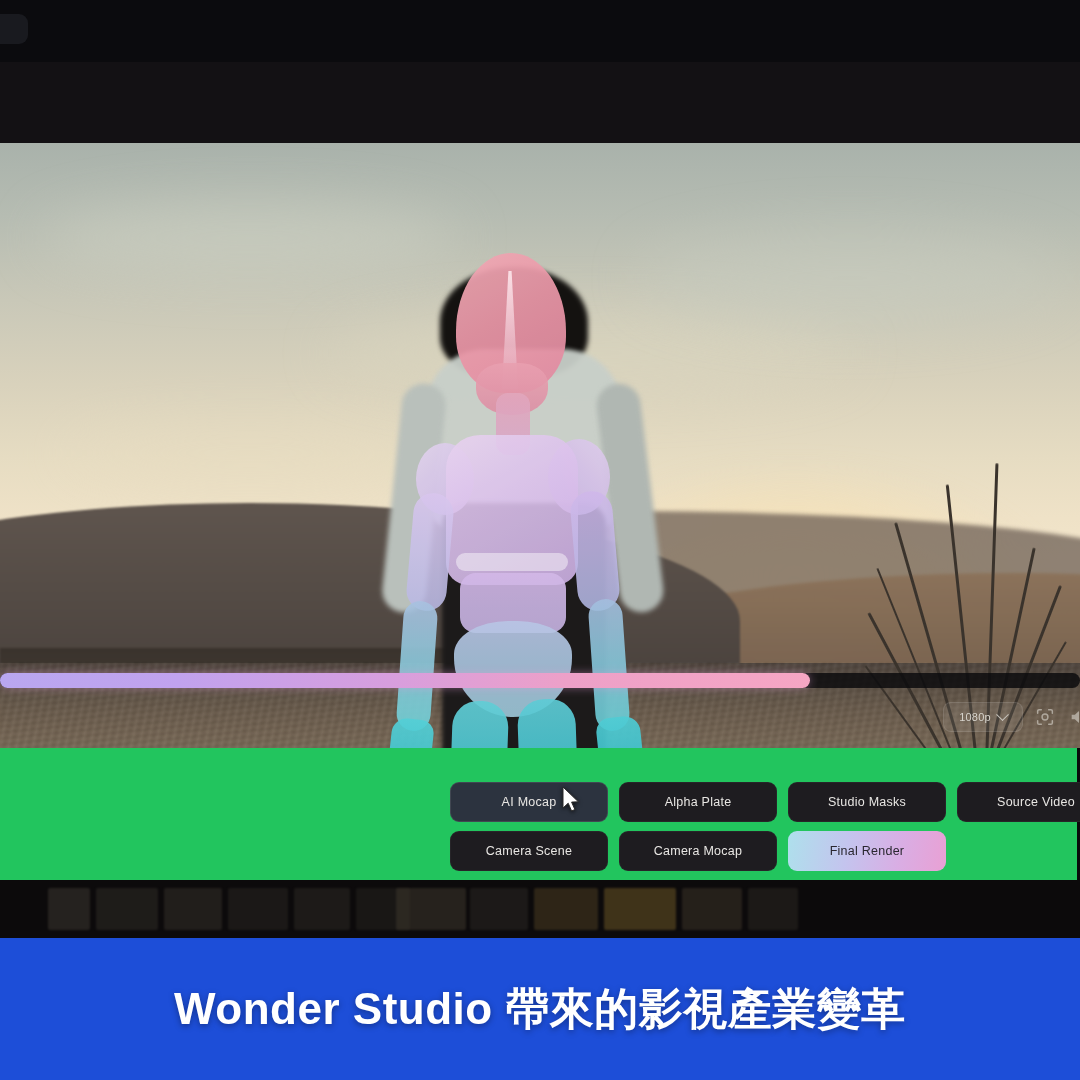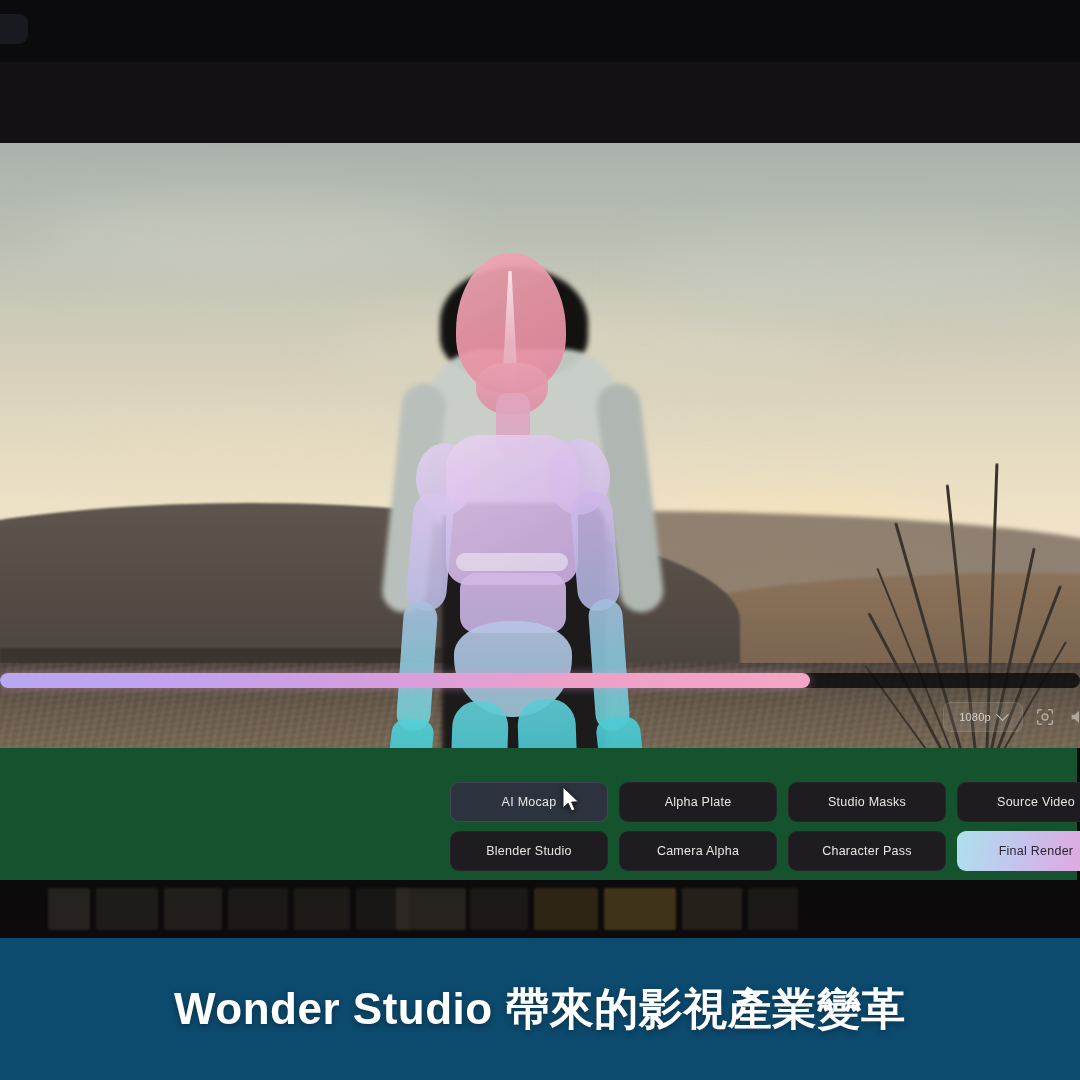--- a/index.html
+++ b/index.html
@@ -367,21 +367,21 @@
     width: 22px; height: 22px;
     opacity: .62;
   }
   .ctl-icon.focus { left: 1034px; }
   .ctl-icon.volume { left: 1068px; }
 
   
   .panel {
     position: absolute; left: 0; top: 748px;
     width: 1077px; height: 192px;
-    background: #14532d;
+    background: #22c55e;
   }
   .btn-grid {
     position: absolute; left: 450px; top: 34px;
     display: grid;
     grid-template-columns: repeat(4, 158px);
     grid-auto-rows: 40px;
     column-gap: 11px; row-gap: 9px;
   }
   .pass-btn {
     border-radius: 9px;
@@ -413,21 +413,21 @@
     position: absolute; top: 8px; height: 42px;
     border-radius: 2px;
     filter: blur(1.2px);
     opacity: .55;
   }
 
   
   .banner {
     position: absolute; left: 0; top: 938px;
     width: 1080px; height: 142px;
-    background: #0c4a6e;
+    background: #1d4ed8;
     display: flex; align-items: center; justify-content: center;
   }
   .banner-title {
     color: #ffffff;
     font-size: 44px;
     font-weight: 700;
     letter-spacing: .5px;
     text-align: center;
     text-shadow: 0 2px 6px rgba(0,0,0,.35);
     white-space: nowrap;
@@ -535,23 +535,22 @@
     </div>
   </div>
 
   <div class="panel">
     <div class="btn-grid">
       <div class="pass-btn active">AI Mocap</div>
       <div class="pass-btn">Alpha Plate</div>
       <div class="pass-btn">Studio Masks</div>
       <div class="pass-btn">Source Video</div>
 
-      <div class="pass-btn">Blender Studio</div>
-      <div class="pass-btn">Camera Alpha</div>
-      <div class="pass-btn">Character Pass</div>
+      <div class="pass-btn">Camera Scene</div>
+      <div class="pass-btn">Camera Mocap</div>
       <div class="pass-btn final">Final Render</div>
     </div>
   </div>
 
   <div class="filmstrip">
     <div class="thumb" style="left:48px;  width:42px; background:#3a3630;"></div>
     <div class="thumb" style="left:96px;  width:62px; background:#2e2b26;"></div>
     <div class="thumb" style="left:164px; width:58px; background:#332f29;"></div>
     <div class="thumb" style="left:228px; width:60px; background:#282521;"></div>
     <div class="thumb" style="left:294px; width:56px; background:#2b2823;"></div>

